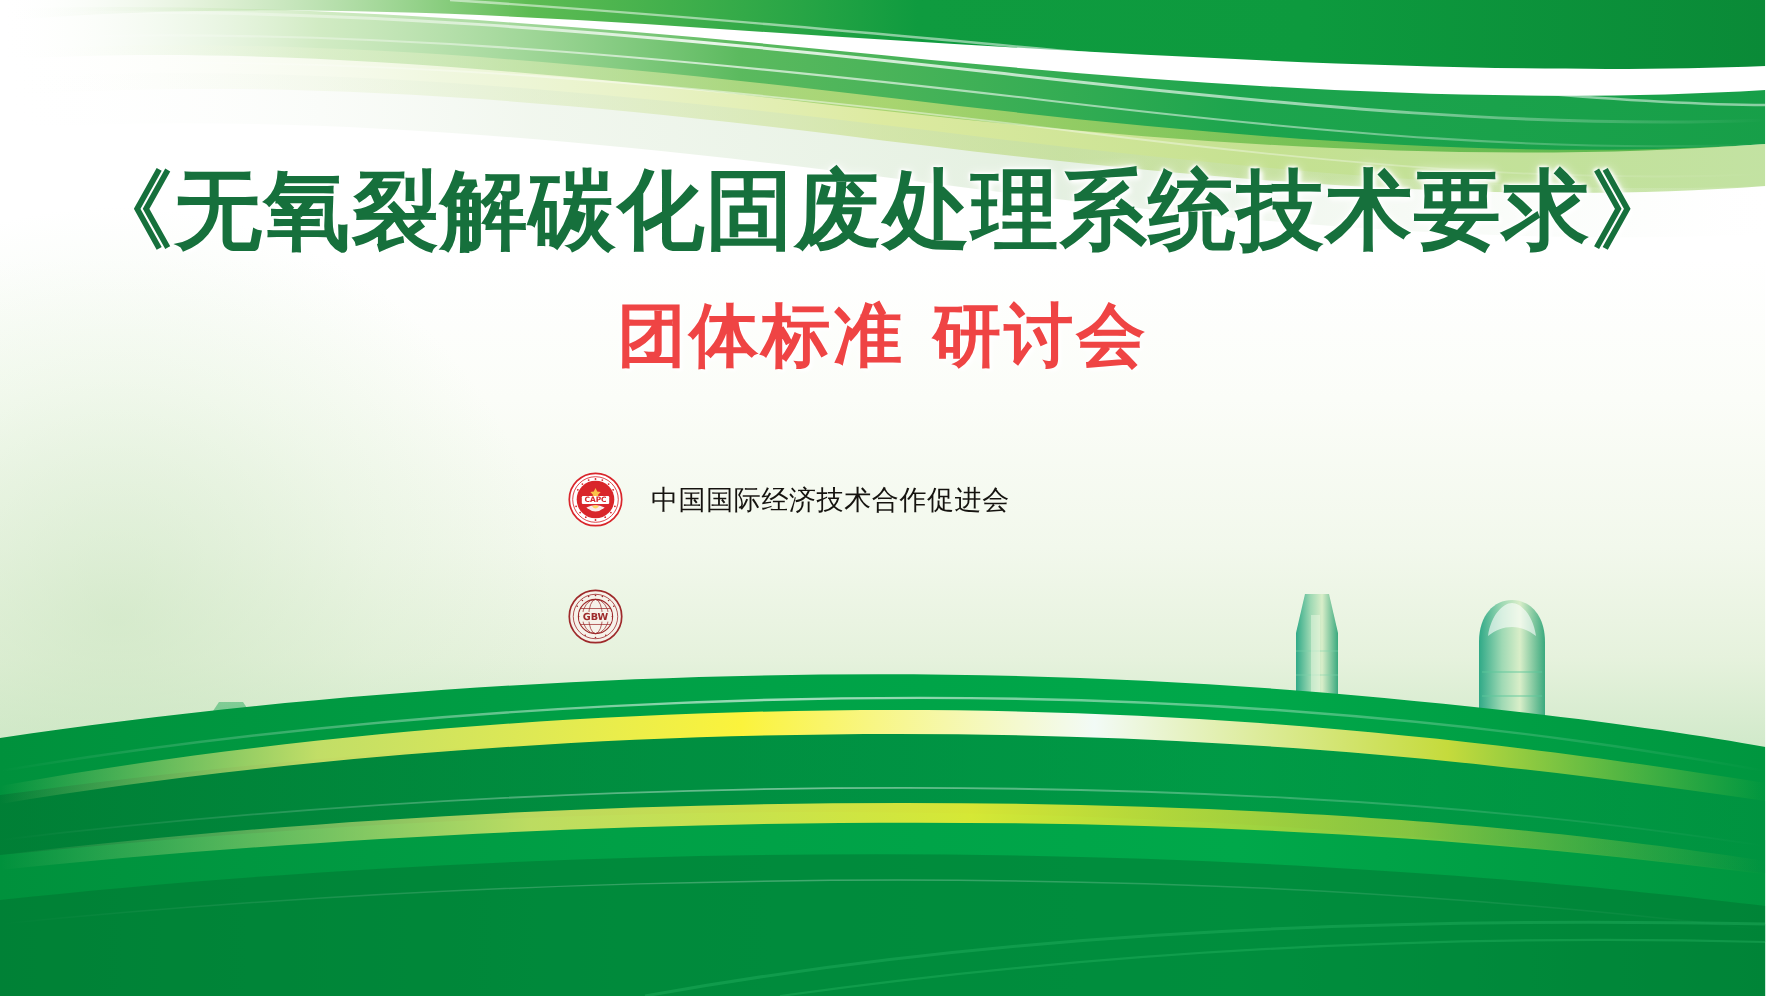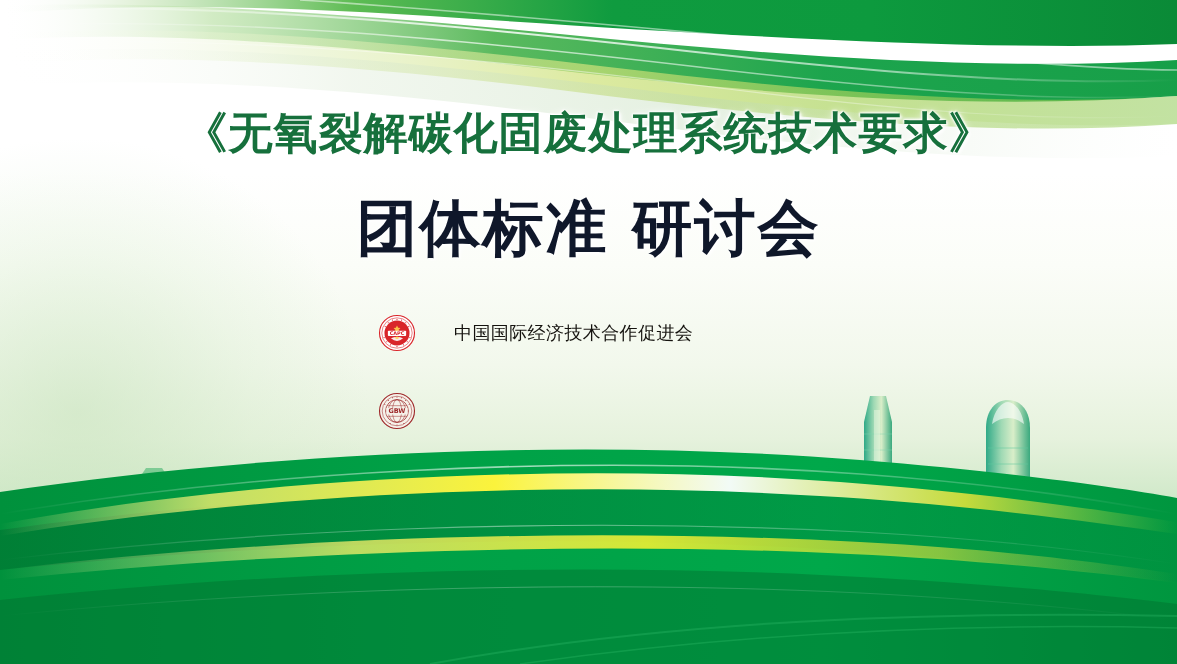--- a/index.html
+++ b/index.html
@@ -52,57 +52,56 @@
   
   .title-block {
     position: absolute;
     left: 0; right: 0;
     top: 108px;
     text-align: center;
     pointer-events: none;
   }
   .main-title {
     font-family: "DejaVu Sans", "Liberation Sans", sans-serif;
-    font-size: 44px;
+    font-size: 58px;
     font-weight: bold;
     letter-spacing: 1px;
     color: #16703c;
     line-height: 1.12;
     text-shadow:
        0 0 3px rgba(255,255,255,0.95),
        0 0 8px rgba(255,255,255,0.85),
        2px 2px 3px rgba(255,255,255,0.9),
        -1px -1px 2px rgba(255,255,255,0.9);
     white-space: nowrap;
   }
   .sub-title {
-    margin-top: 31px;
+    margin-top: 20px;
     font-family: "DejaVu Sans", "Liberation Sans", sans-serif;
-    font-size: 61px;
+    font-size: 46px;
     font-weight: bold;
     letter-spacing: 2px;
-    color: #0f172a;
+    color: #ef4444;
     text-shadow:
        0 0 3px rgba(255,255,255,0.95),
        0 0 8px rgba(255,255,255,0.85),
        2px 2px 3px rgba(255,255,255,0.9);
     white-space: nowrap;
   }
 
   
   .orgs {
     position: absolute;
     left: 378px;
     top: 312px;
   }
   .org-row {
     display: flex;
     align-items: center;
     height: 42px;
-    gap: 20px;
   }
   .org-row.second { margin-top: 36px; }
   .org-logo {
     width: 38px; height: 38px;
     flex: 0 0 38px;
     border-radius: 50%;
   }
   .org-label {
     margin-left: 18px;
     font-family: "DejaVu Sans", "Liberation Sans", sans-serif;

